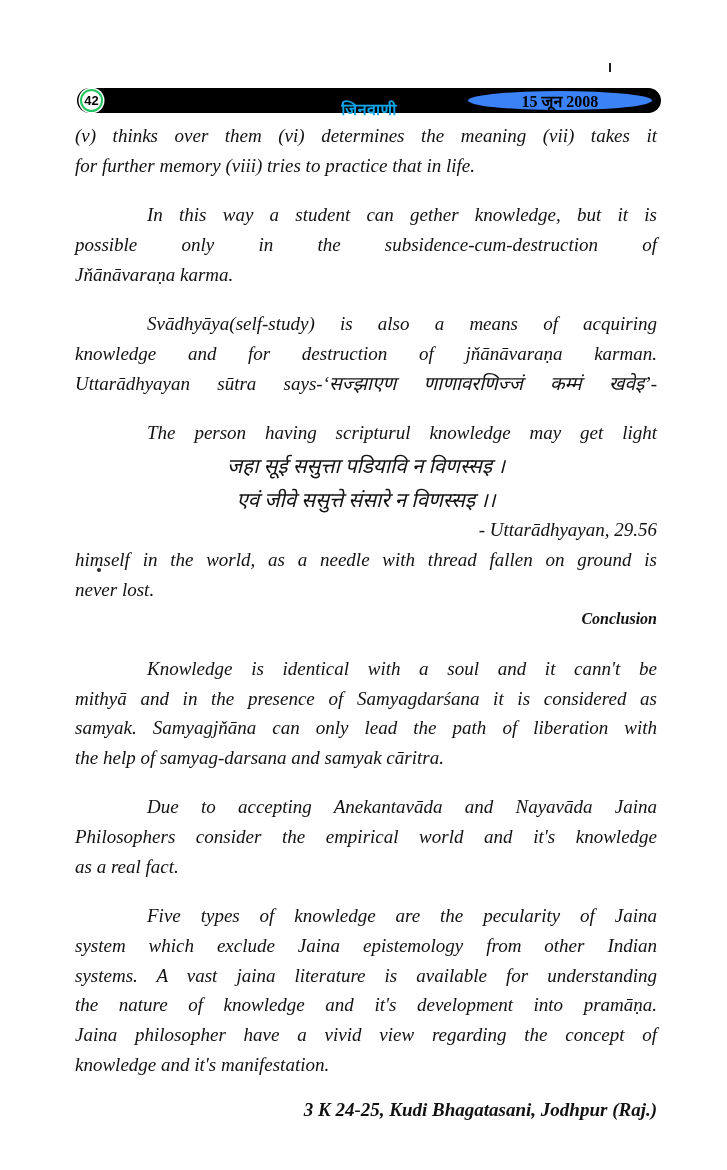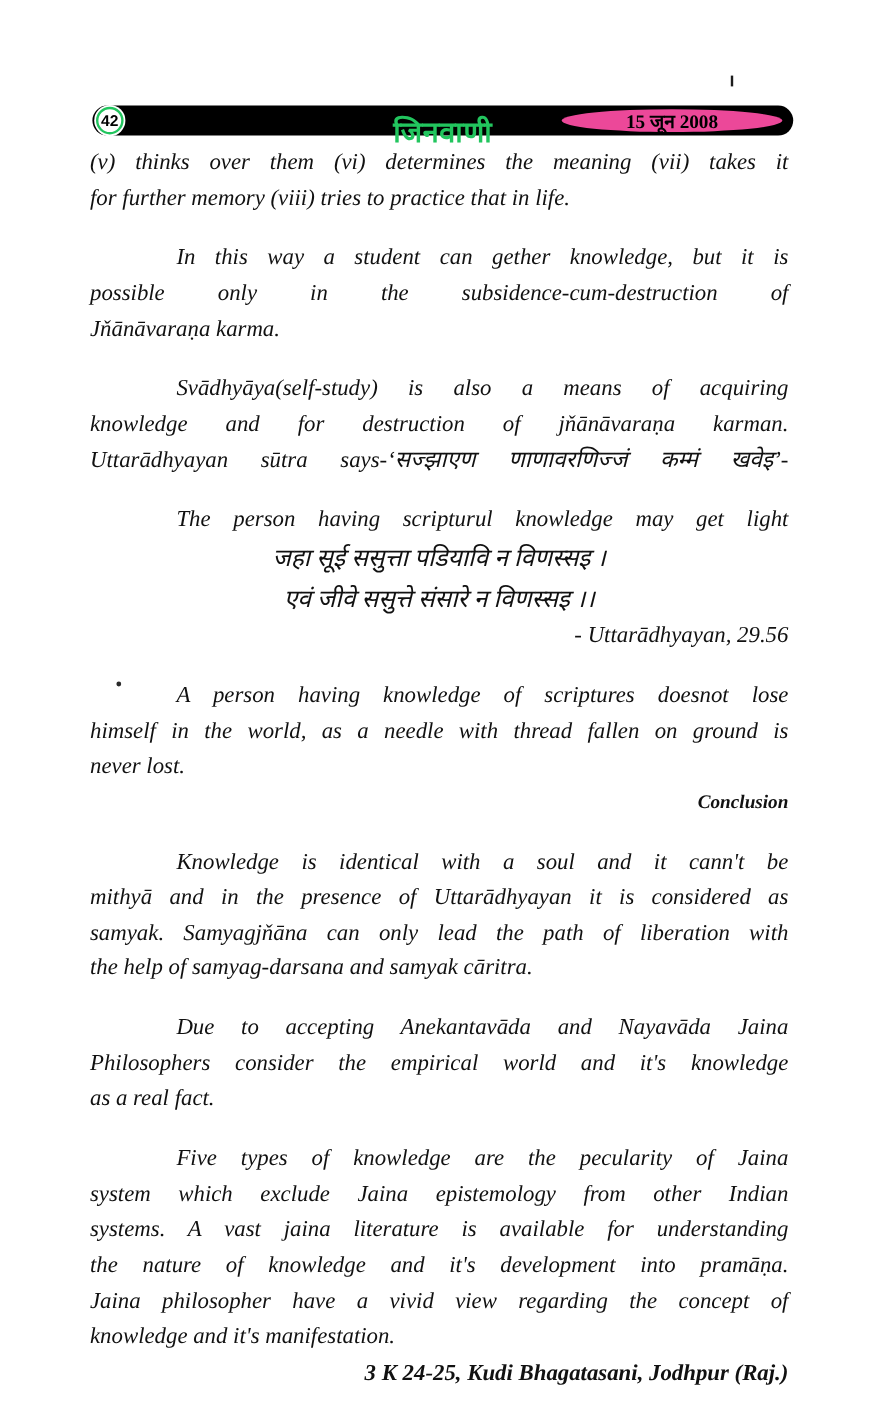--- a/index.html
+++ b/index.html
@@ -28,48 +28,48 @@
     box-sizing:border-box;
     border-radius:50%;
     box-shadow:0 0 0 1.5px #ffffff;
     display:flex; align-items:center; justify-content:center;
     font-family:"Liberation Sans","DejaVu Sans",sans-serif;
     font-weight:bold; font-size:13px; color:#000000;
   }
   .header-title {
     position:absolute; left:0; right:0; top:0; height:41px;
     display:flex; align-items:center; justify-content:center;
-    color:#22c55e; font-size:24px; font-weight:bold;
+    color:#0ea5e9; font-size:16px; font-weight:bold;
     letter-spacing:0.5px;
   }
   .date-pill {
     position:absolute; right:9px; top:3px;
     width:184px; height:19px;
-    background:#ec4899;
+    background:#3b82f6;
     border-radius:50%;
     display:flex; align-items:center; justify-content:center;
     color:#000000; font-weight:bold; font-size:16px;
   }
 
   
   .body-col {
     position:absolute; left:75px; top:121px; width:582px;
   }
   .line { font-size:19px; line-height:29.65px;font-style:italic; }
   .j   { text-align:justify; text-align-last:justify; }
   .l   { text-align:left; }
   .ij  { text-align:justify; text-align-last:justify; text-indent:72px;margin-top:20px; }
   .itl { font-style:italic; text-align:left; }
   .itr { font-style:italic; text-align:right; }
   .vc  { text-align:center; font-size:20.5px; margin-top:4px; }
   .hb  { font-weight:bold; font-size:16px; text-align:right; }
   .footer-line {
     font-weight:bold; font-style:italic;
     text-align:right; font-size:19px; line-height:29.65px;
-    margin-top:1px;
+    margin-top:16px;
   }
 
   
   .tick-artifact {
     position:absolute; left:609px; top:63px;
     width:2px; height:9px; background:#1c1c1c;
   }
   .dot-artifact {
     position:absolute; left:97px; top:568px;
     width:4px; height:4px; border-radius:50%; background:#2a2a2a;
@@ -93,26 +93,25 @@
         <div class="line ij">In this way a student can gether knowledge, but it is</div>
         <div class="line j">possible only in the subsidence-cum-destruction of</div>
         <div class="line l">Jňānāvaraṇa karma.</div>
         <div class="line ij">Svādhyāya(self-study) is also a means of acquiring</div>
         <div class="line j">knowledge and for destruction of jňānāvaraṇa karman.</div>
         <div class="line j">Uttarādhyayan sūtra says-‘सज्झाएण णाणावरणिज्जं कम्मं खवेइ’-</div>
         <div class="line ij">The person having scripturul knowledge may get light</div>
         <div class="line vc">जहा सूई ससुत्ता पडियावि न विणस्सइ ।</div>
         <div class="line vc">एवं जीवे ससुत्ते संसारे न विणस्सइ ।।</div>
         <div class="line itr">- Uttarādhyayan, 29.56</div>
-        <div class="line ij">A person having knowledge of scriptures doesnot lose</div>
         <div class="line j">himself in the world, as a needle with thread fallen on ground is</div>
         <div class="line l">never lost.</div>
         <div class="line hb">Conclusion</div>
         <div class="line ij">Knowledge is identical with a soul and it cann't be</div>
-        <div class="line j">mithyā and in the presence of Uttarādhyayan it is considered as</div>
+        <div class="line j">mithyā and in the presence of Samyagdarśana it is considered as</div>
         <div class="line j">samyak. Samyagjňāna can only lead the path of liberation with</div>
         <div class="line l">the help of samyag-darsana and samyak cāritra.</div>
         <div class="line ij">Due to accepting Anekantavāda and Nayavāda Jaina</div>
         <div class="line j">Philosophers consider the empirical world and it's knowledge</div>
         <div class="line l">as a real fact.</div>
         <div class="line ij">Five types of knowledge are the pecularity of Jaina</div>
         <div class="line j">system which exclude Jaina epistemology from other Indian</div>
         <div class="line j">systems. A vast jaina literature is available for understanding</div>
         <div class="line j">the nature of knowledge and it's development into pramāṇa.</div>
         <div class="line j">Jaina philosopher have a vivid view regarding the concept of</div>

